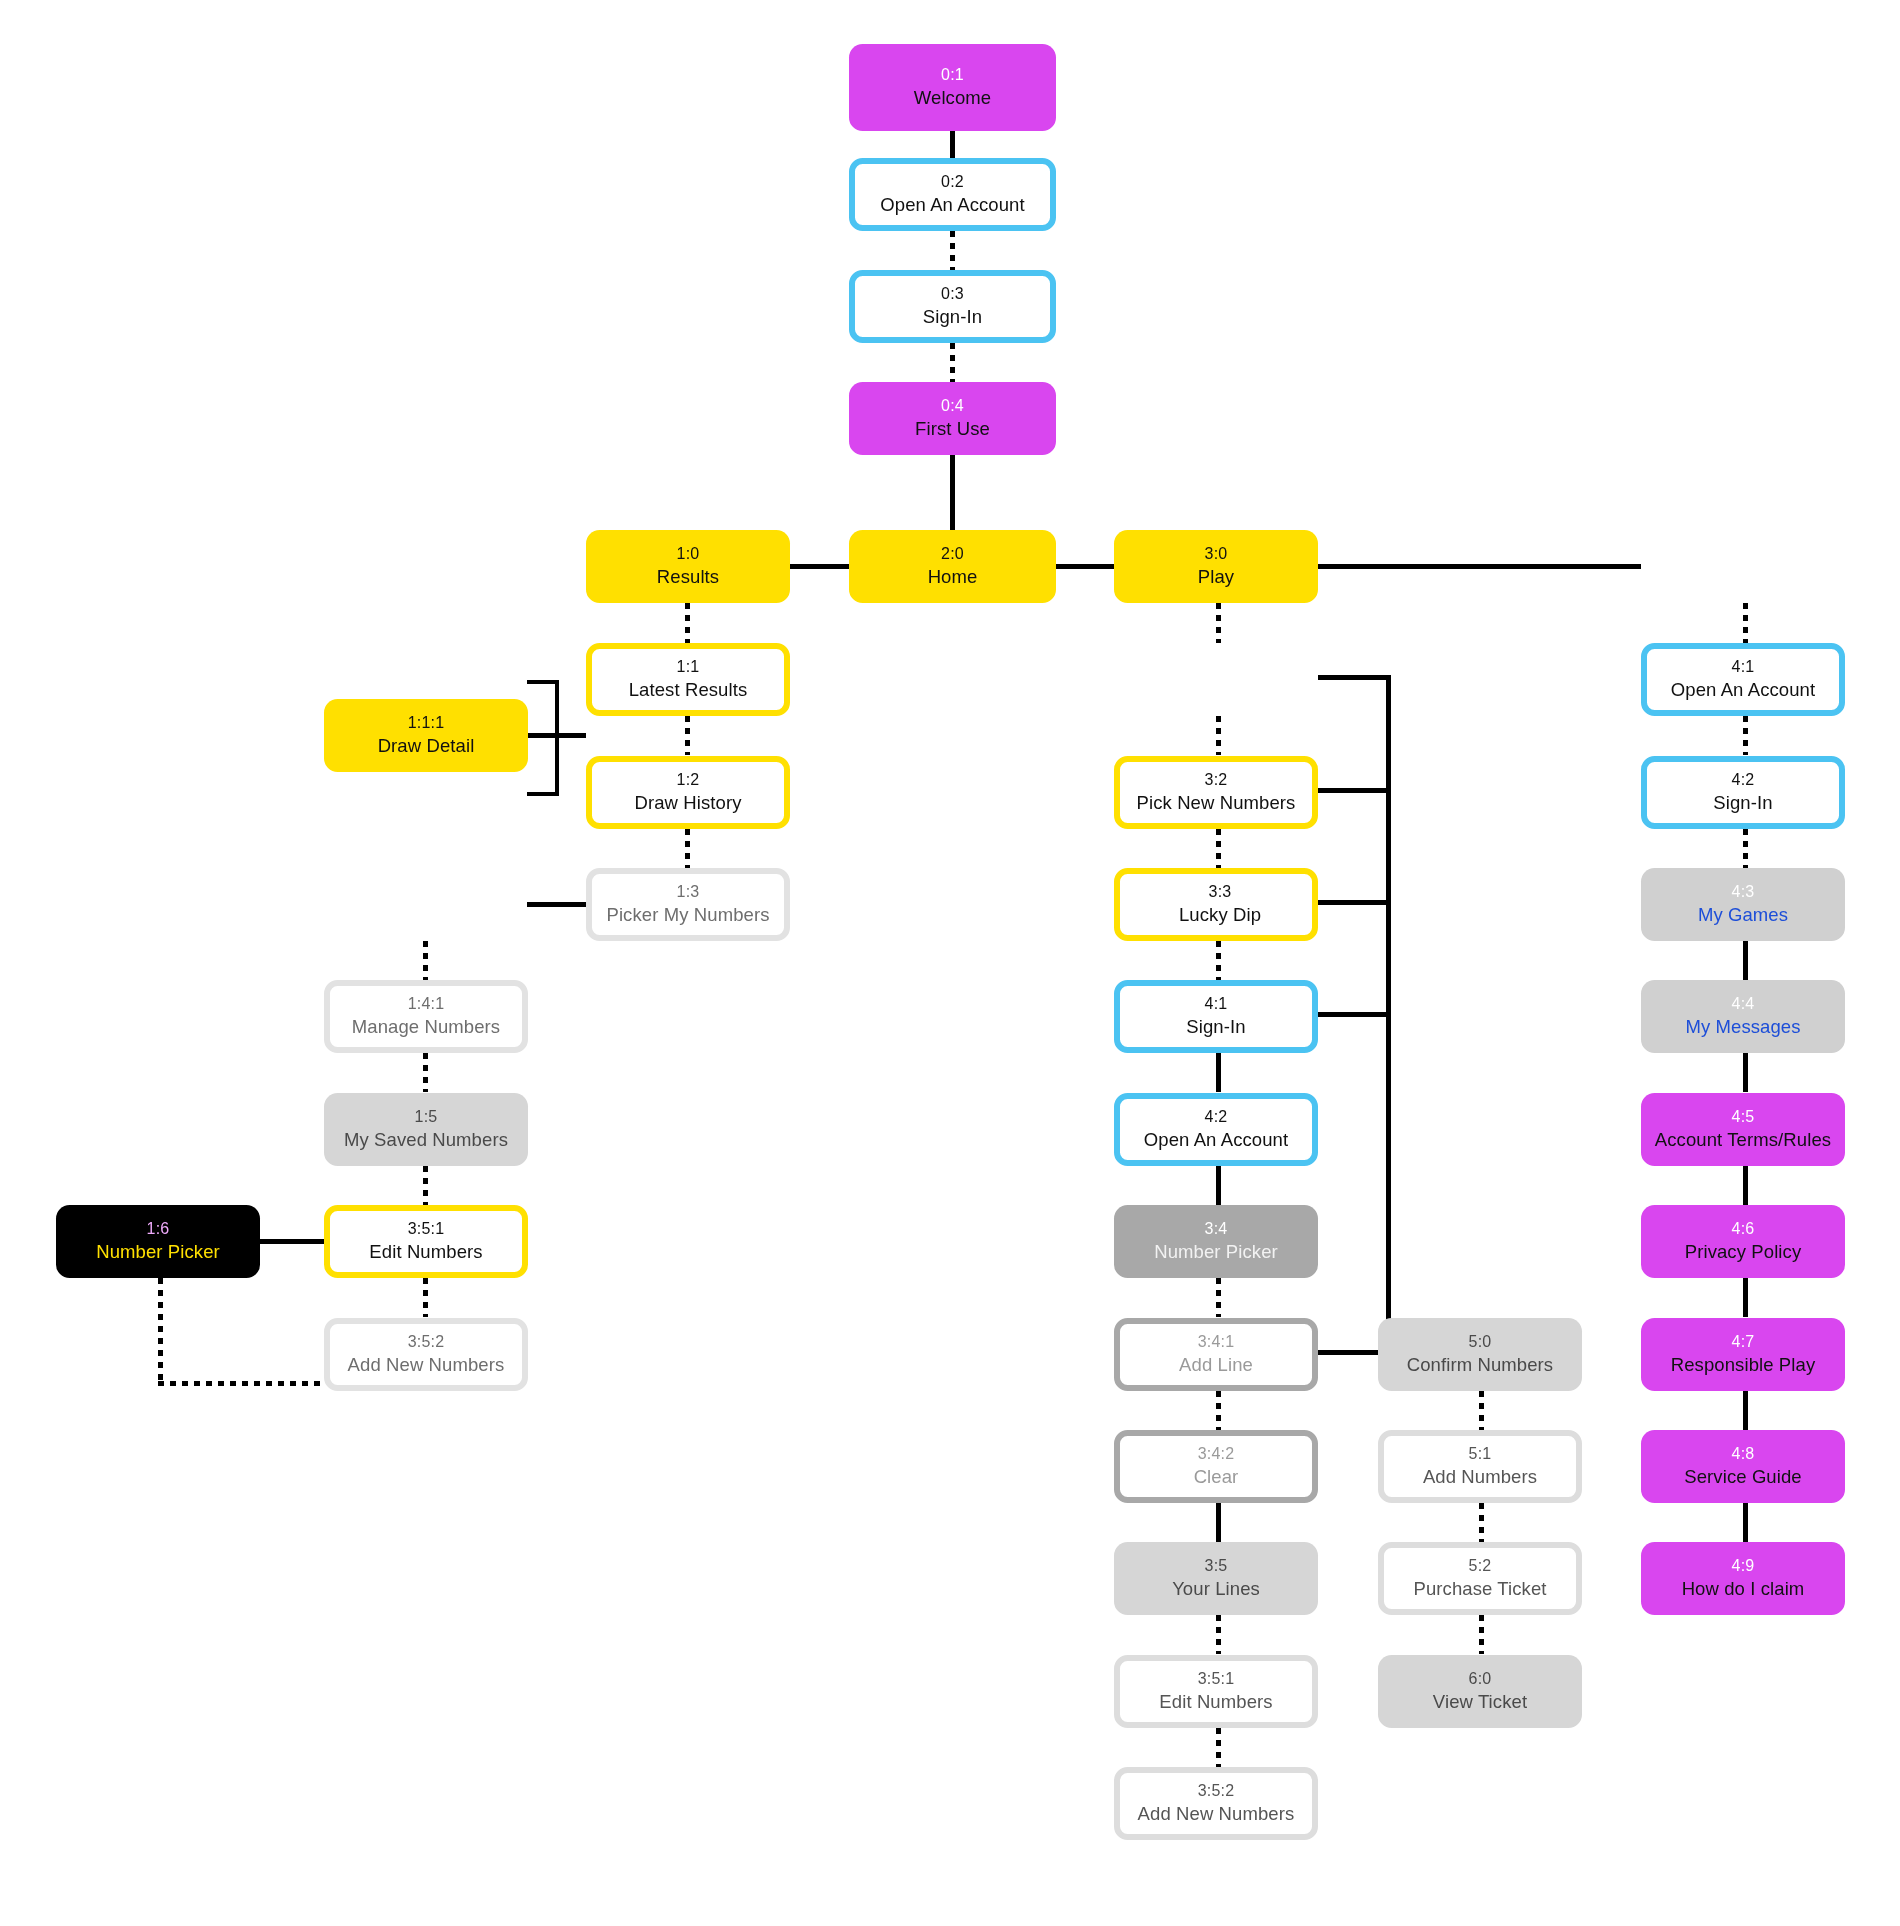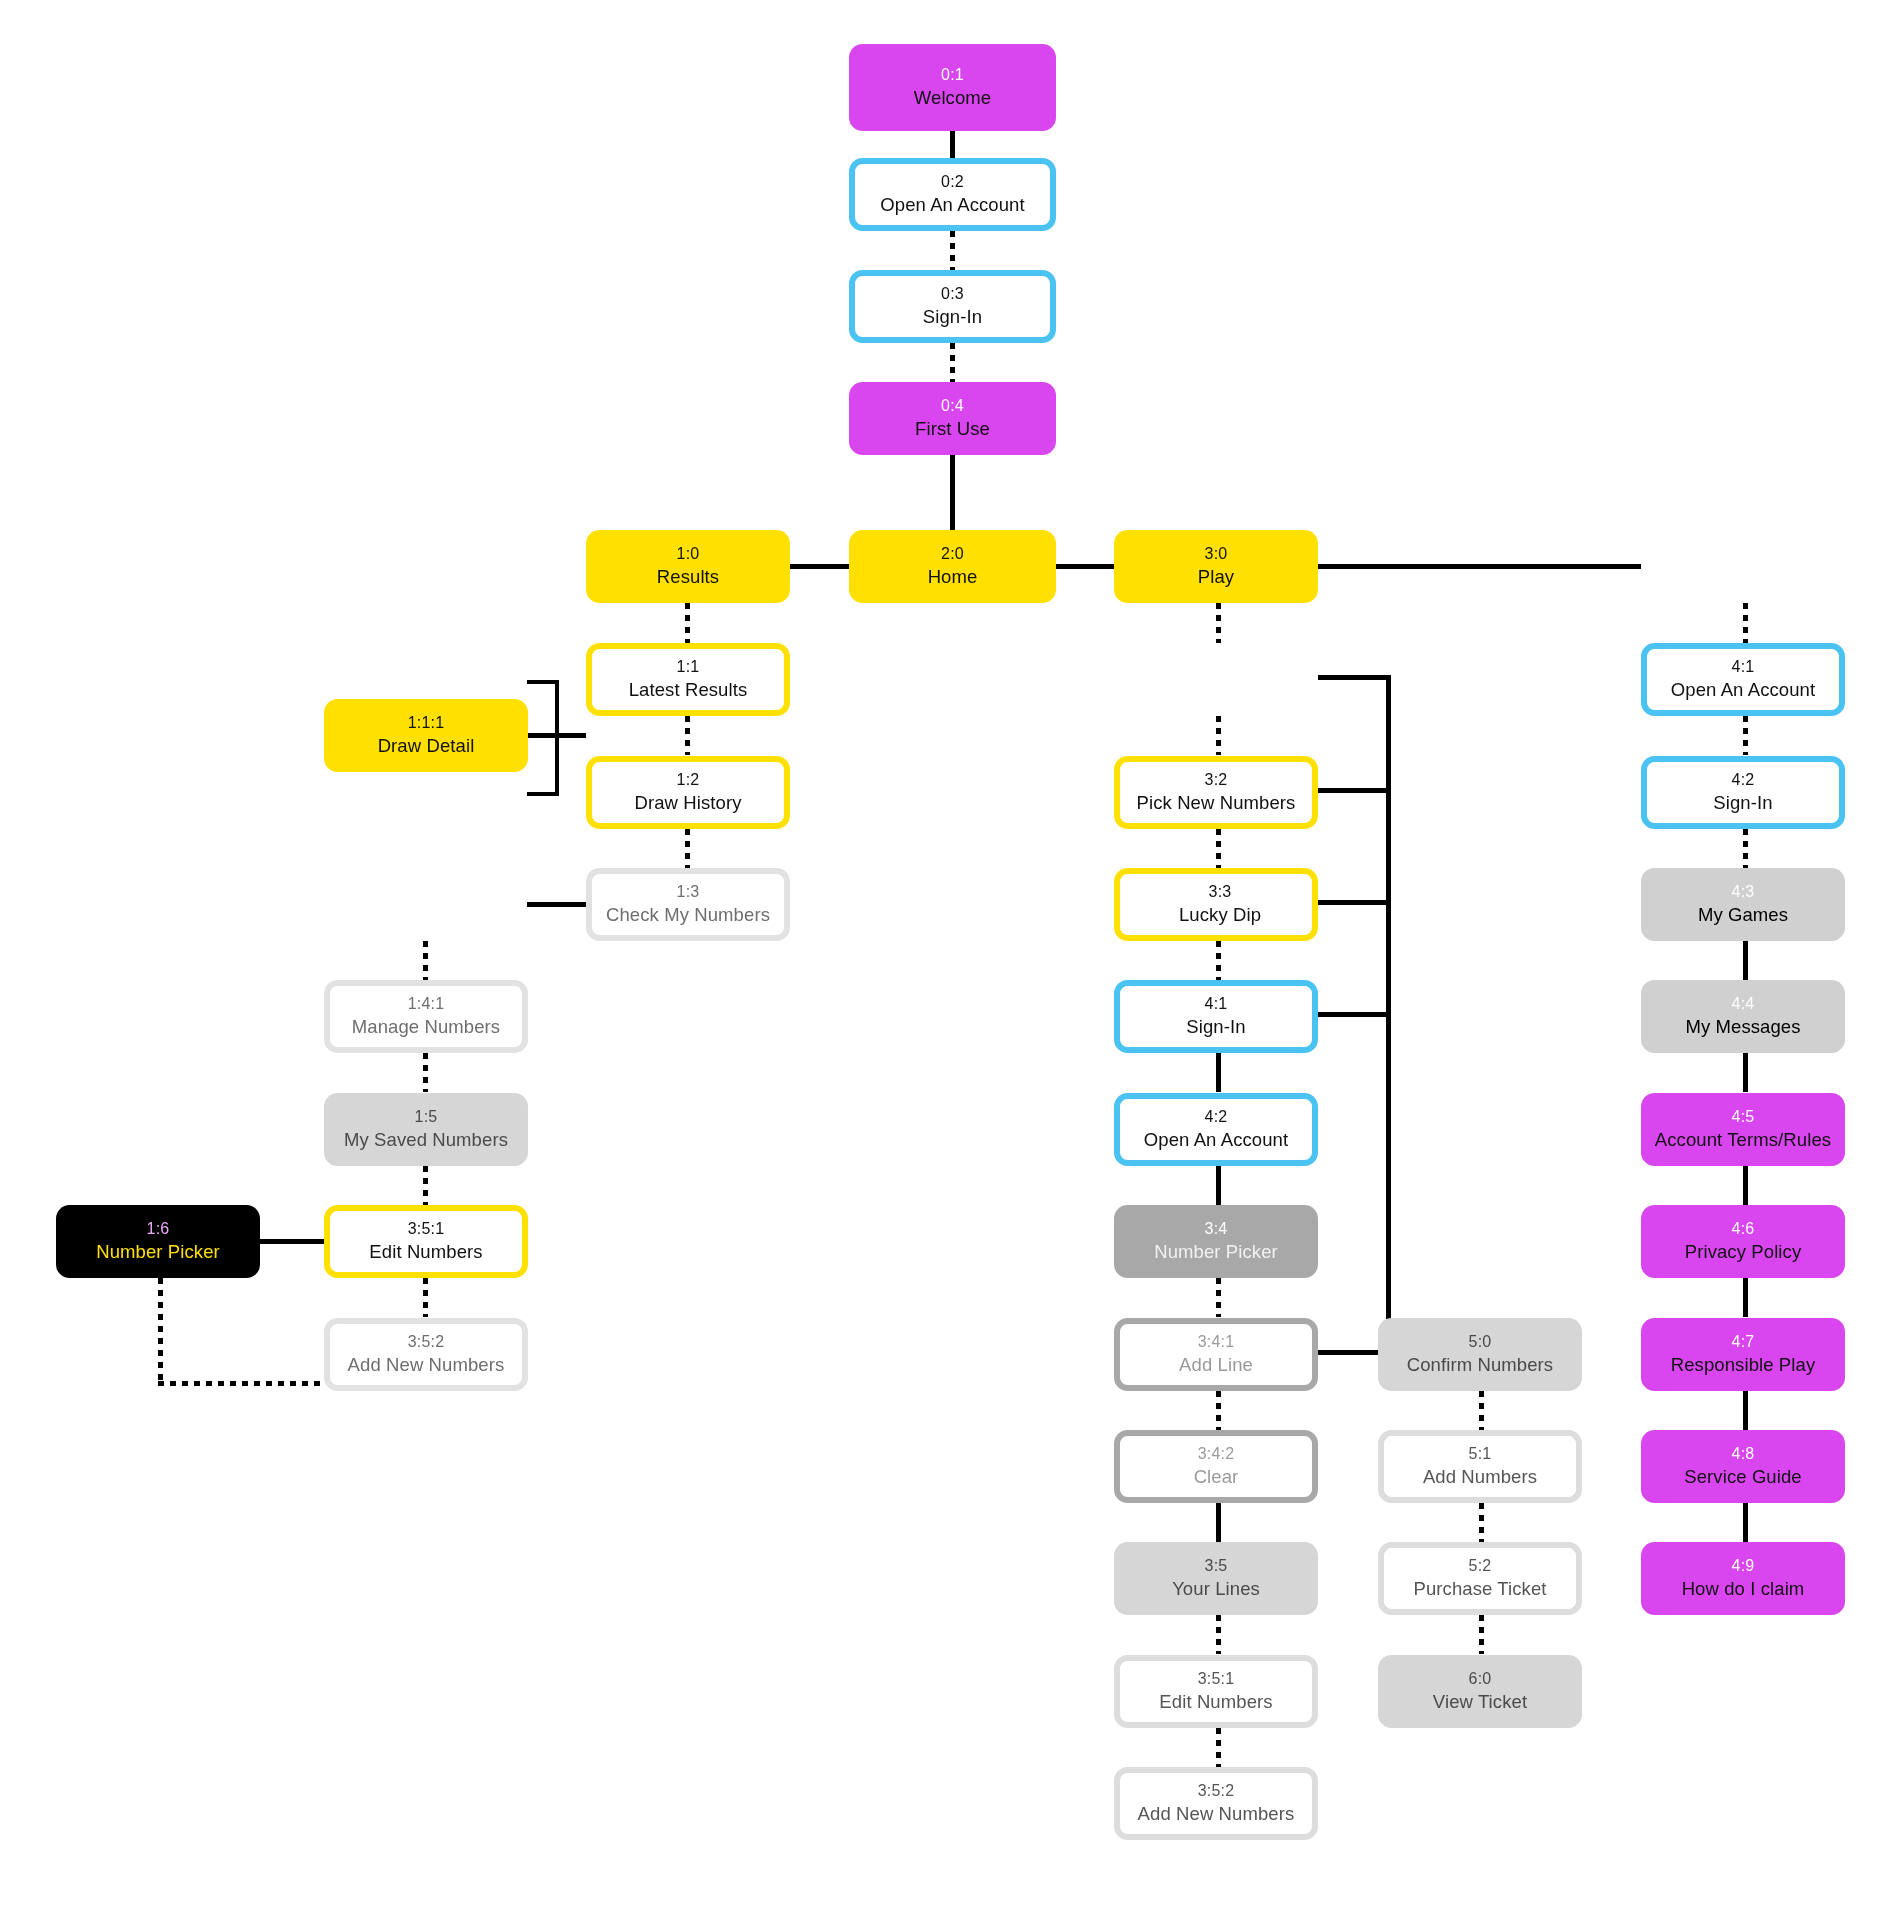--- a/index.html
+++ b/index.html
@@ -28,21 +28,21 @@
   .f-grey   {background:#D6D6D6;}
   .f-grey   .nid{color:#4a4a4a;}
   .f-grey   .nlabel{color:#4a4a4a;}
 
   .f-dgrey  {background:#A8A8A8;}
   .f-dgrey  .nid{color:#ffffff;}
   .f-dgrey  .nlabel{color:#f2f2f2;}
 
   .f-mgrey  {background:#D0D0D0;}
   .f-mgrey  .nid{color:#ffffff;}
-  .f-mgrey  .nlabel{color:#000000;}
+  .f-mgrey  .nlabel{color:#1d4ed8;}
 
   
   .o-blue   {background:#ffffff;border:6.8px solid #4BC3F2;}
   .o-blue   .nid,.o-blue .nlabel{color:#111111;}
 
   .o-yellow {background:#ffffff;border:6.8px solid #FFE000;}
   .o-yellow .nid,.o-yellow .nlabel{color:#111111;}
 
   .o-grey   {background:#ffffff;border:6.8px solid #E2E2E2;}
   .o-grey   .nid,.o-grey .nlabel{color:#6e6e6e;}
@@ -151,21 +151,21 @@
     <div class="node f-yellow" style="left: 324px; top: 699px; width: 204px; height: 73px;">
       <div class="nid">1:1:1</div>
       <div class="nlabel">Draw Detail</div>
     </div>
     <div class="node o-yellow" style="left: 586px; top: 756px; width: 204px; height: 73px;">
       <div class="nid">1:2</div>
       <div class="nlabel">Draw History</div>
     </div>
     <div class="node o-grey" style="left: 586px; top: 868px; width: 204px; height: 73px;">
       <div class="nid">1:3</div>
-      <div class="nlabel">Check My Numbers</div>
+      <div class="nlabel">Picker My Numbers</div>
     </div>
     <div class="node o-grey" style="left: 324px; top: 980px; width: 204px; height: 73px;">
       <div class="nid">1:4:1</div>
       <div class="nlabel">Manage Numbers</div>
     </div>
     <div class="node f-grey" style="left: 324px; top: 1093px; width: 204px; height: 73px;">
       <div class="nid">1:5</div>
       <div class="nlabel">My Saved Numbers</div>
     </div>
     <div class="node f-black" style="left: 56px; top: 1205px; width: 204px; height: 73px;">

